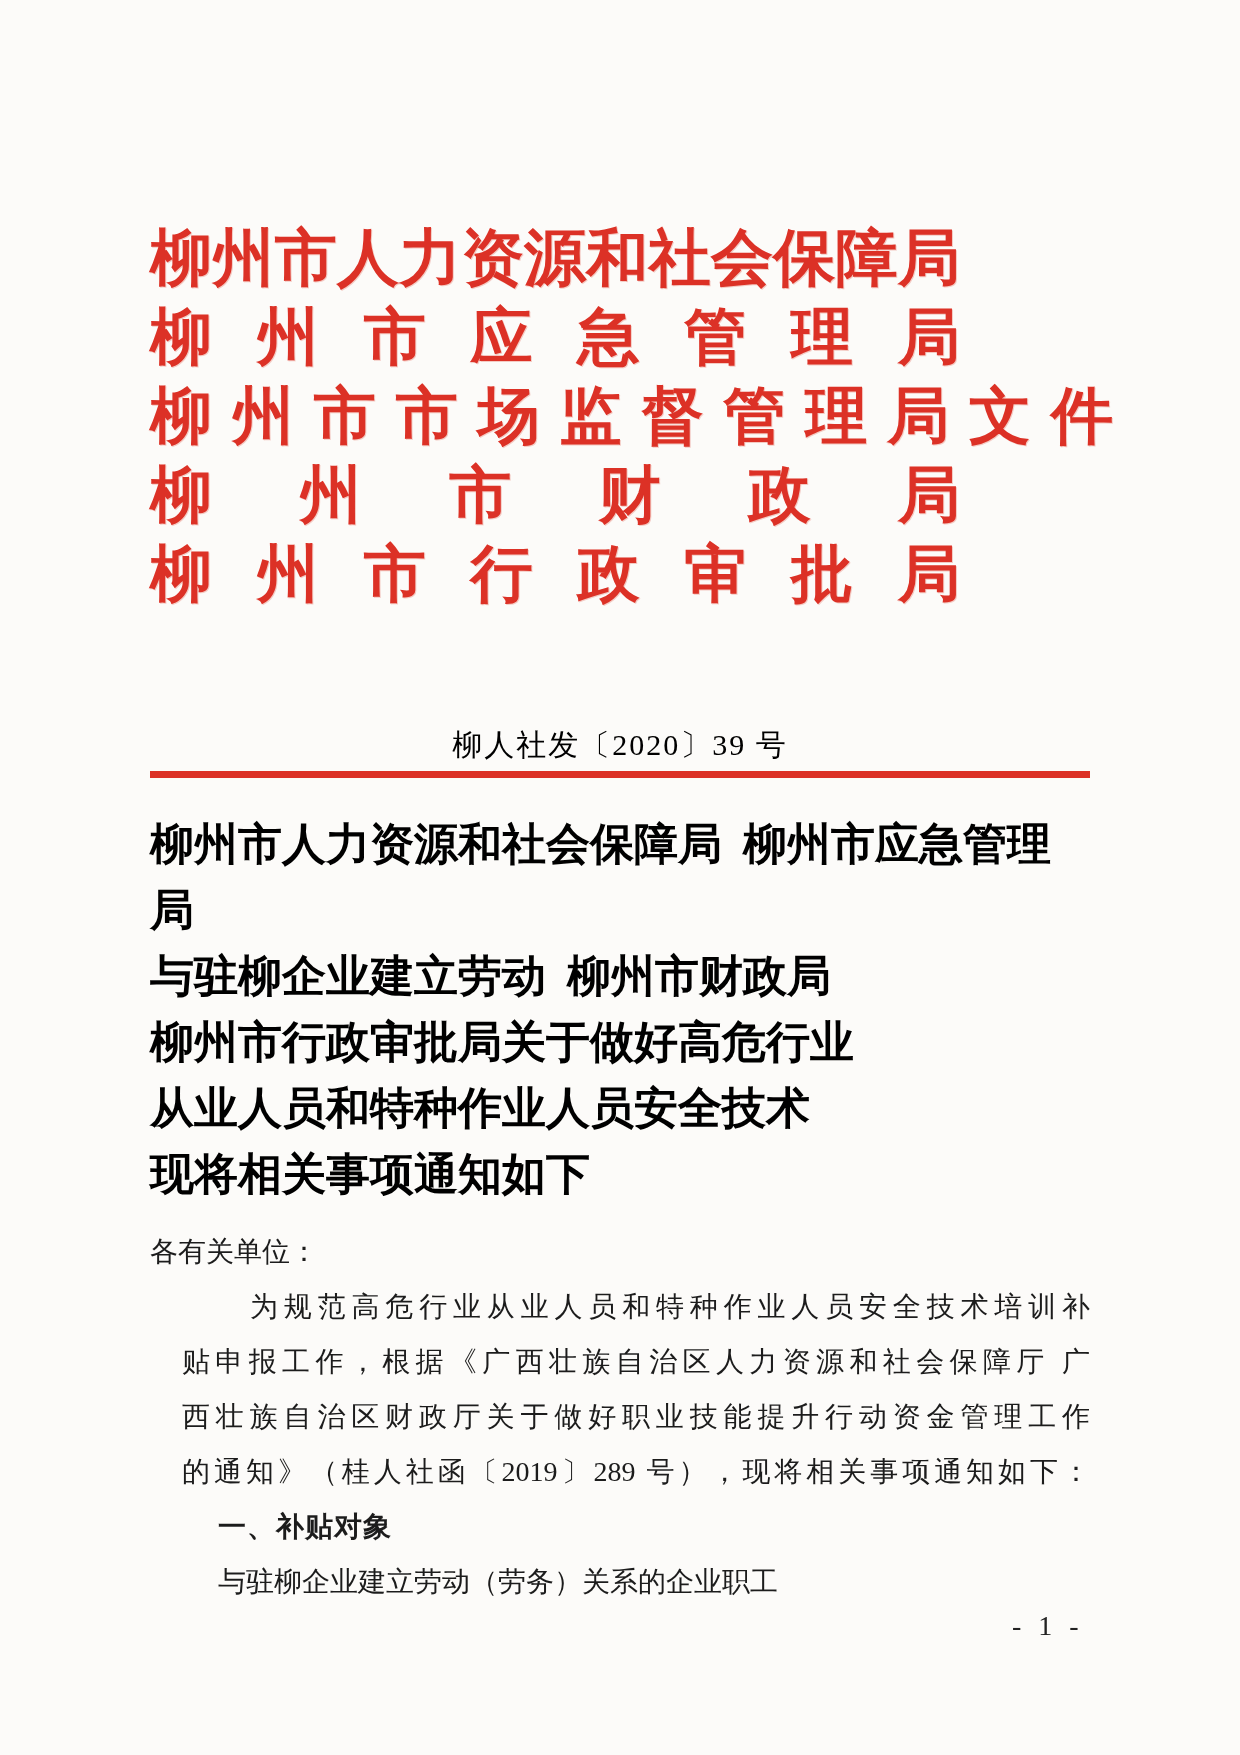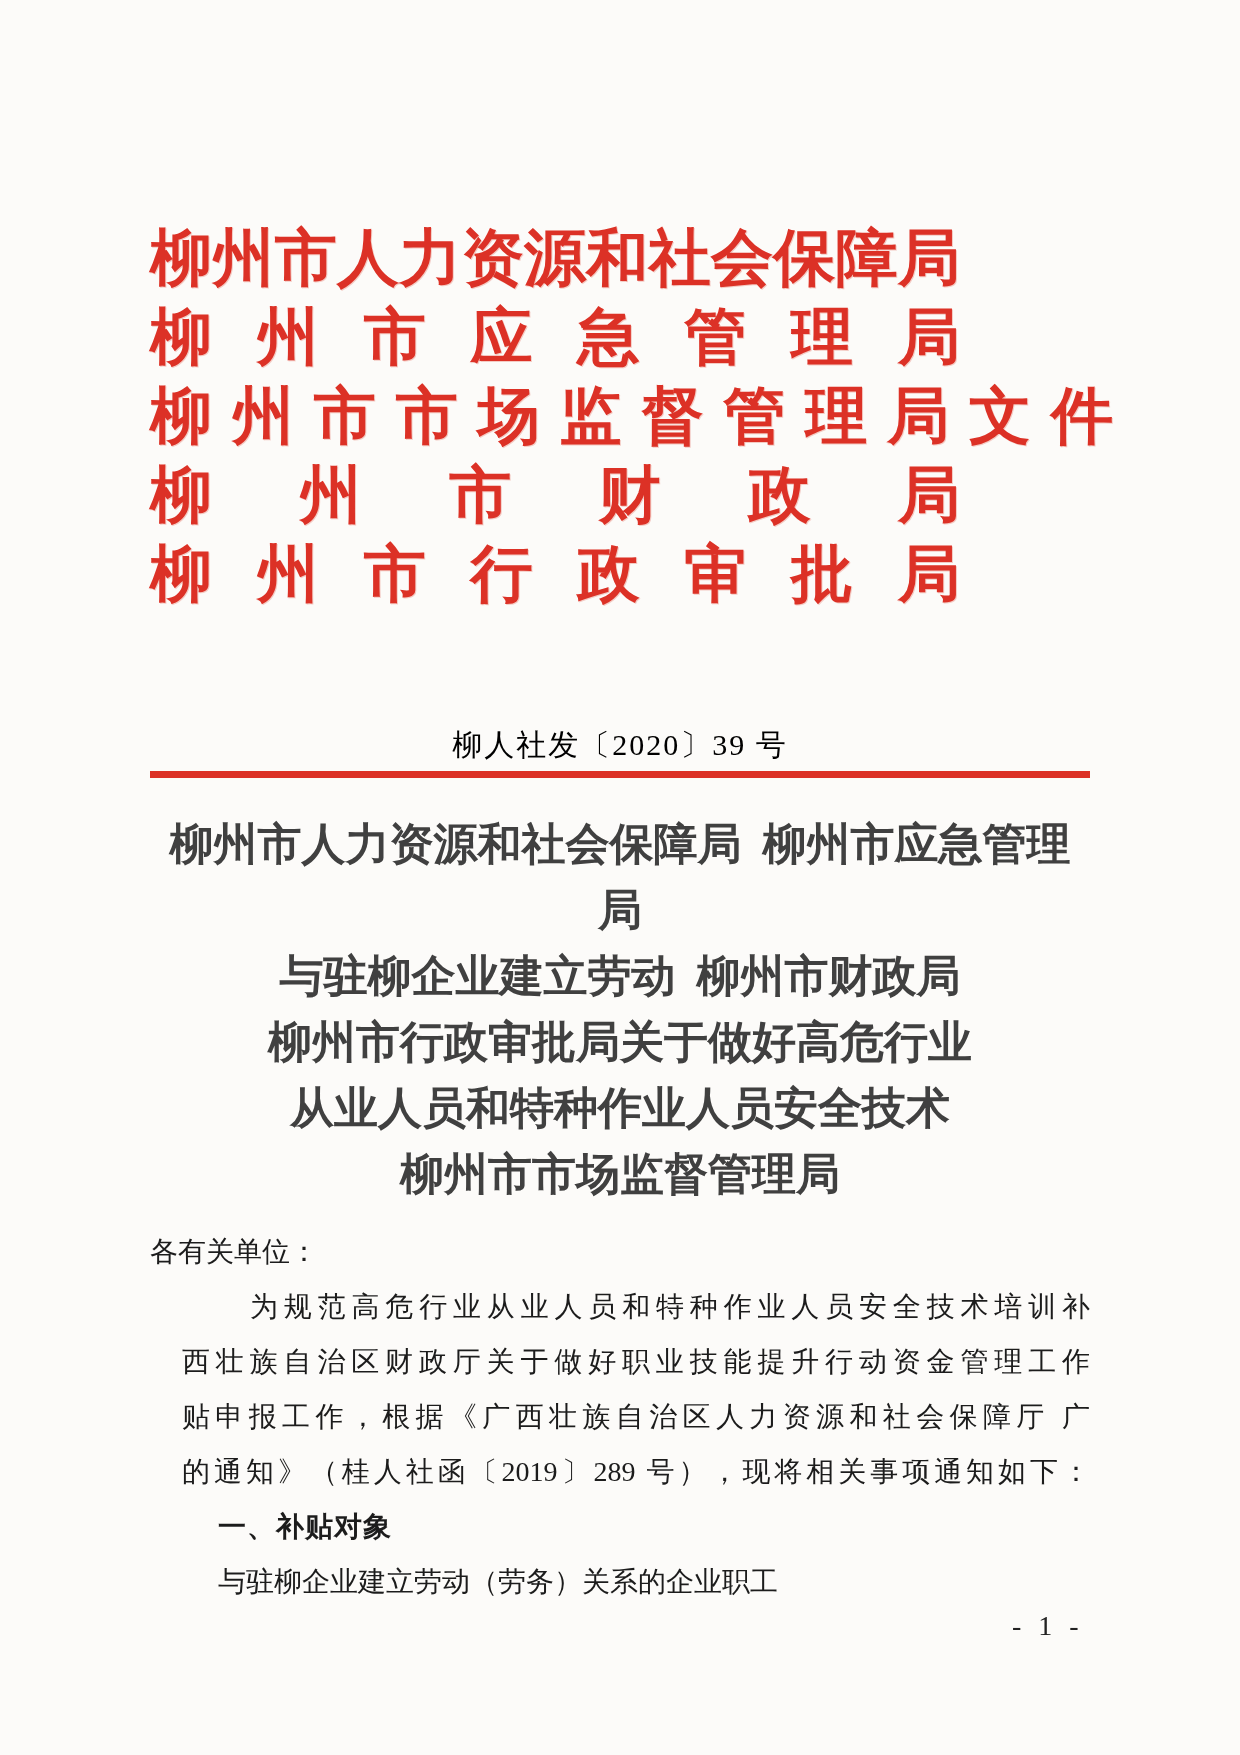--- a/index.html
+++ b/index.html
@@ -44,24 +44,23 @@
   .red-rule {
     position: absolute;
     left: 150px; top: 771px;
     width: 940px; height: 7px;
     background: var(--red);
   }
 
   .title {
     position: absolute;
     left: 150px; top: 812px; width: 940px;
-    text-align: center;
     font-weight: bold;
     font-size: 44px;
-    color: #404040;
+    color: #000000;
   }
   .title .t-line { line-height: 66px; word-spacing: 10px; }
 
   .body-block {
     position: absolute;
     left: 150px; top: 1224px; width: 940px;
     font-size: 28px;
     color: var(--ink);
   }
   .b-line { line-height: 55px; }
@@ -153,28 +152,28 @@
 
   <div class="doc-number">柳人社发〔2020〕39 号</div>
 
   <div class="red-rule"></div>
 
   <div class="title">
     <div class="t-line">柳州市人力资源和社会保障局 柳州市应急管理局</div>
     <div class="t-line">与驻柳企业建立劳动 柳州市财政局</div>
     <div class="t-line">柳州市行政审批局关于做好高危行业</div>
     <div class="t-line">从业人员和特种作业人员安全技术</div>
-    <div class="t-line">柳州市市场监督管理局</div>
+    <div class="t-line">现将相关事项通知如下</div>
   </div>
 
   <div class="body-block">
     <div class="b-line">各有关单位：</div>
     <div class="b-line fill indent">为规范高危行业从业人员和特种作业人员安全技术培训补</div>
+    <div class="b-line fill">贴申报工作，根据《广西壮族自治区人力资源和社会保障厅 广</div>
     <div class="b-line fill">西壮族自治区财政厅关于做好职业技能提升行动资金管理工作</div>
-    <div class="b-line fill">贴申报工作，根据《广西壮族自治区人力资源和社会保障厅 广</div>
     <div class="b-line fill">的通知》（桂人社函〔2019〕289 号），现将相关事项通知如下：</div>
     <div class="b-line heading indent">一、补贴对象</div>
     <div class="b-line indent">与驻柳企业建立劳动（劳务）关系的企业职工</div>
   </div>
 
   <div class="page-number">- 1 -</div>
 
 </div>
 
 </body></html>

